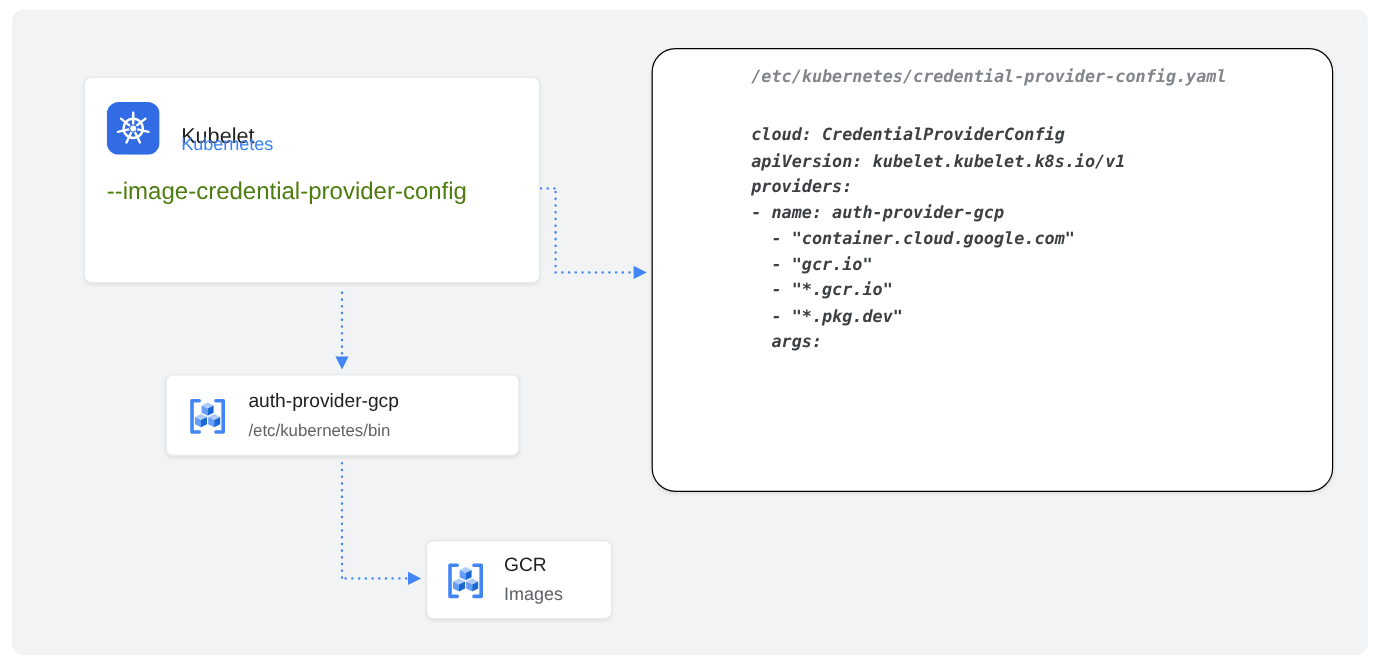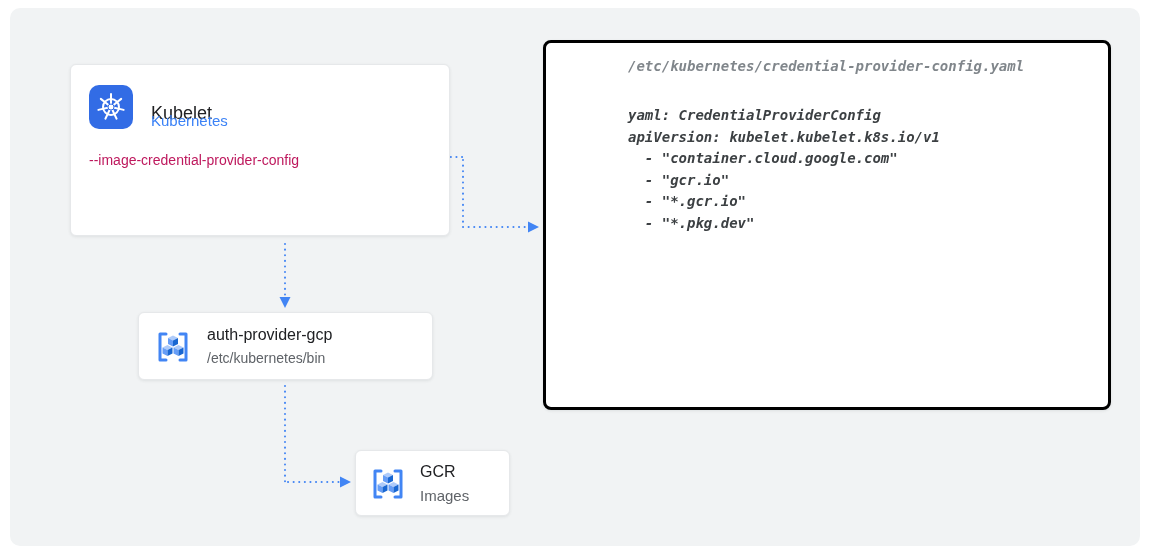--- a/index.html
+++ b/index.html
@@ -28,39 +28,39 @@
     border: 1px solid #e6e8ea;
     border-radius: 6px;
     box-shadow: 0 1px 3px rgba(60,64,67,0.10);
   }
 
   
   .kubelet-card { left: 70px; top: 64px; width: 380px; height: 172px; }
   .kubelet-card .icon-wrap { position: absolute; left: 18px; top: 20px; width: 44px; height: 44px; }
   .kubelet-card .title { position: absolute; left: 80px; top: 22px; font-size: 18px; color: #202124; margin-top: 16px; }
   .kubelet-card .subtitle { position: absolute; left: 80px; top: 47px; font-size: 15px; color: #3b82f6; }
-  .kubelet-card .flags { position: absolute; left: 18px; top: 84px; font-size: 14px; color: #be185d; line-height: 22px; }
+  .kubelet-card .flags { position: absolute; left: 18px; top: 84px; font-size: 20px; color: #4d7c0f; line-height: 22px; }
 
   
   .auth-card { left: 138px; top: 312px; width: 295px; height: 68px; }
   .auth-card .icon-wrap { position: absolute; left: 14px; top: 14px; width: 40px; height: 40px; }
   .auth-card .title { position: absolute; left: 68px; top: 13px; font-size: 16px; color: #202124; }
   .auth-card .subtitle { position: absolute; left: 68px; top: 37px; font-size: 14px; color: #5f6368; }
 
   
   .gcr-card { left: 355px; top: 450px; width: 155px; height: 66px; }
   .gcr-card .icon-wrap { position: absolute; left: 12px; top: 13px; width: 40px; height: 40px; }
   .gcr-card .title { position: absolute; left: 64px; top: 12px; font-size: 16px; color: #202124; }
   .gcr-card .subtitle { position: absolute; left: 64px; top: 36px; font-size: 15px; color: #5f6368; }
 
   
   .code-card {
     left: 543px; top: 40px; width: 568px; height: 370px;
-    border: 3px solid #000000;
-    border-radius: 8px;
+    border: 1px solid #000000;
+    border-radius: 20px;
   }
   .code-filename {
     position: absolute; left: 82px; top: 15px;
     font-family: "DejaVu Sans Mono", monospace;
     font-size: 14px; font-weight: bold; font-style: italic;
     color: #80868b;
     white-space: pre;
   }
   .code-block {
     position: absolute; left: 82px; top: 62px;
@@ -171,21 +171,24 @@
           <use href="#registry-icon"></use>
         </svg>
     </span>
     <div class="title">auth-provider-gcp</div>
     <div class="subtitle">/etc/kubernetes/bin</div>
   </div>
 
   <div class="card code-card">
     <div class="code-filename">/etc/kubernetes/credential-provider-config.yaml</div>
     <div class="code-block">
-      <div class="code-line">yaml: CredentialProviderConfig</div>
+      <div class="code-line">cloud: CredentialProviderConfig</div>
       <div class="code-line">apiVersion: kubelet.kubelet.k8s.io/v1</div>
+      <div class="code-line">providers:</div>
+      <div class="code-line">- name: auth-provider-gcp</div>
       <div class="code-line">  - "container.cloud.google.com"</div>
       <div class="code-line">  - "gcr.io"</div>
       <div class="code-line">  - "*.gcr.io"</div>
       <div class="code-line">  - "*.pkg.dev"</div>
+      <div class="code-line">  args:</div>
     </div>
   </div>
 </div>
 
 </body></html>

